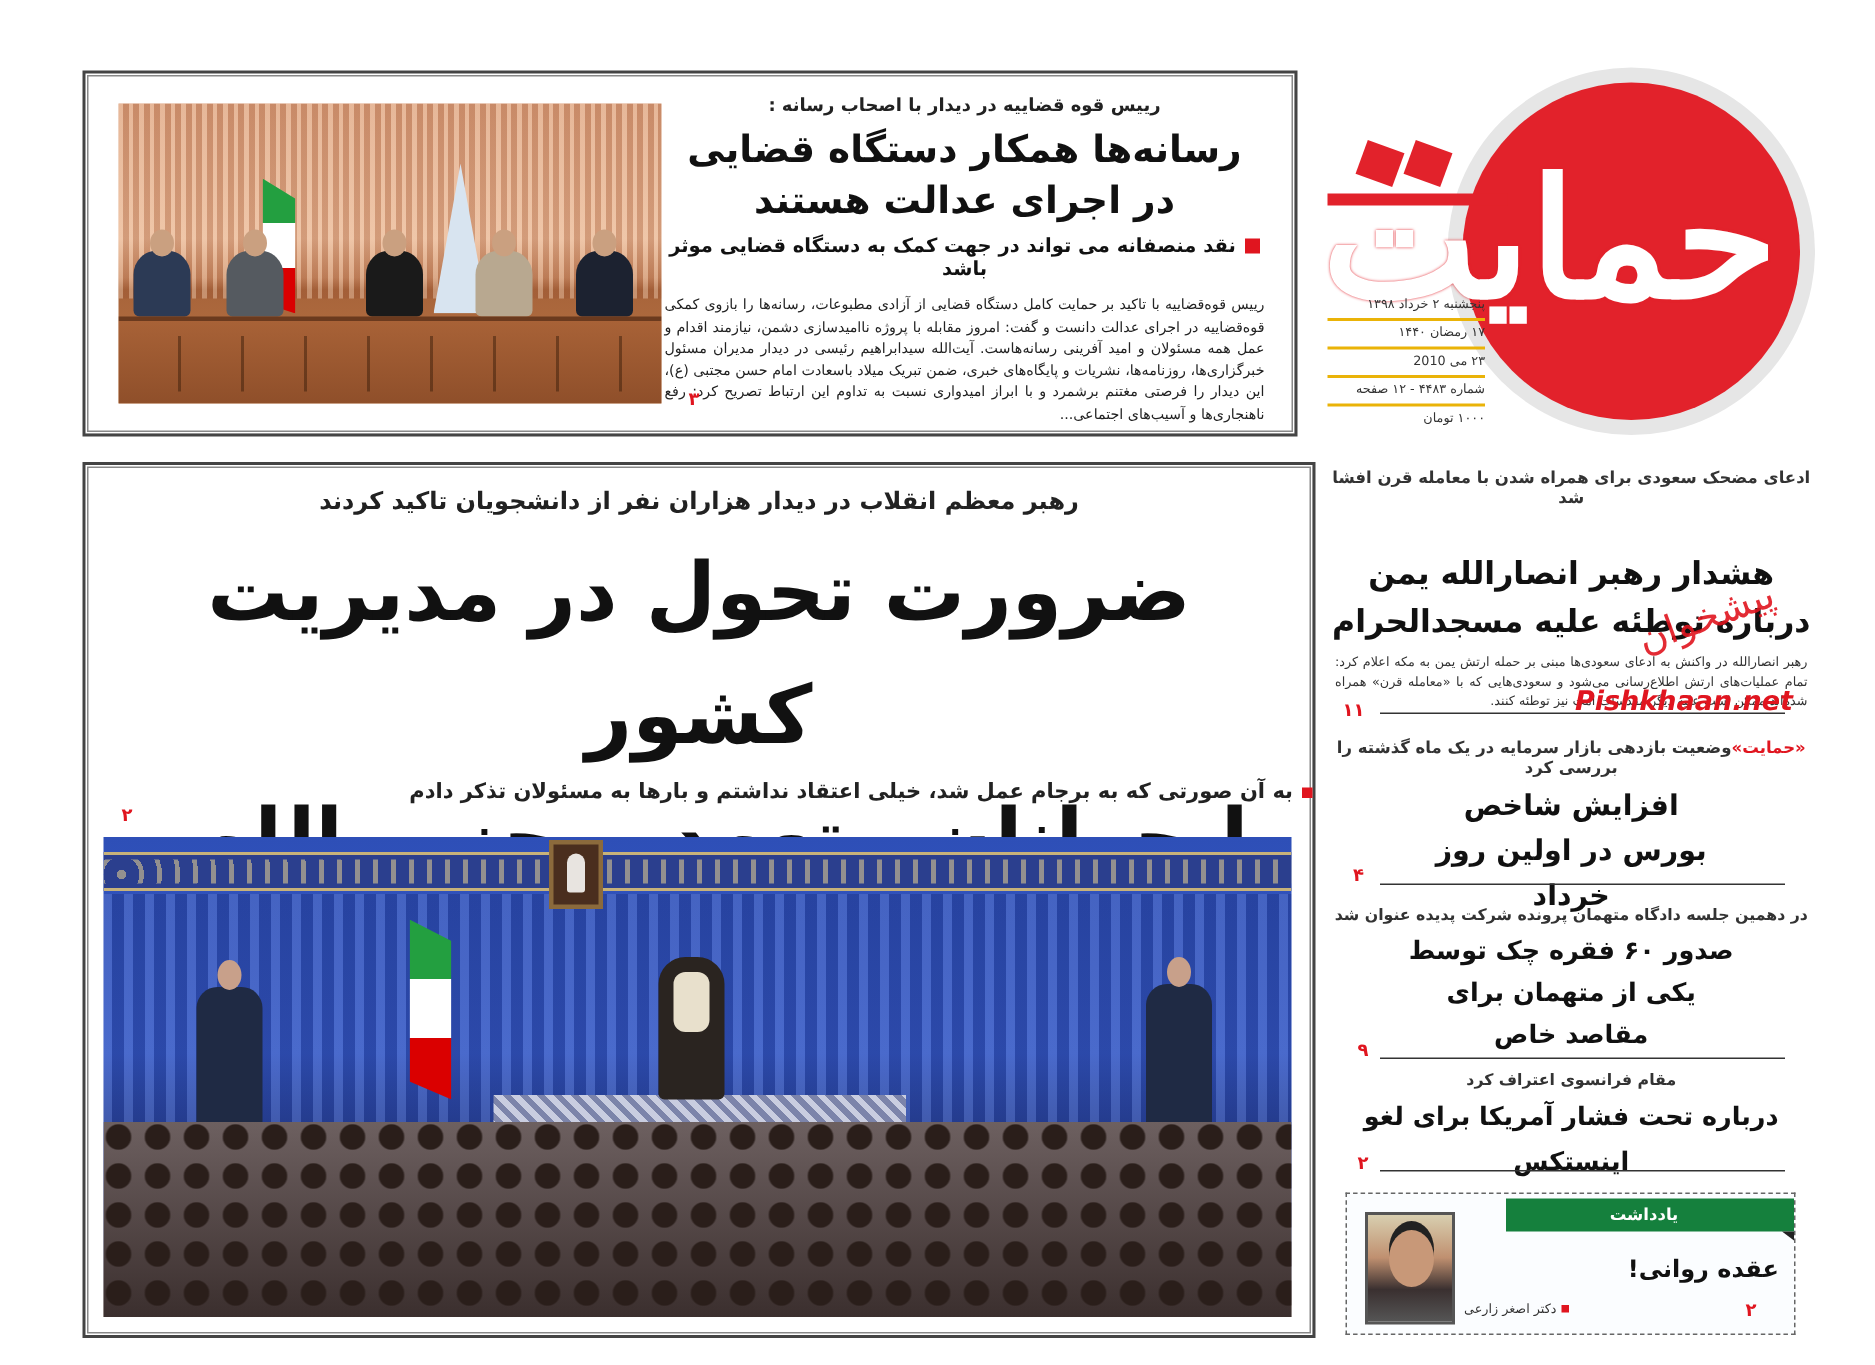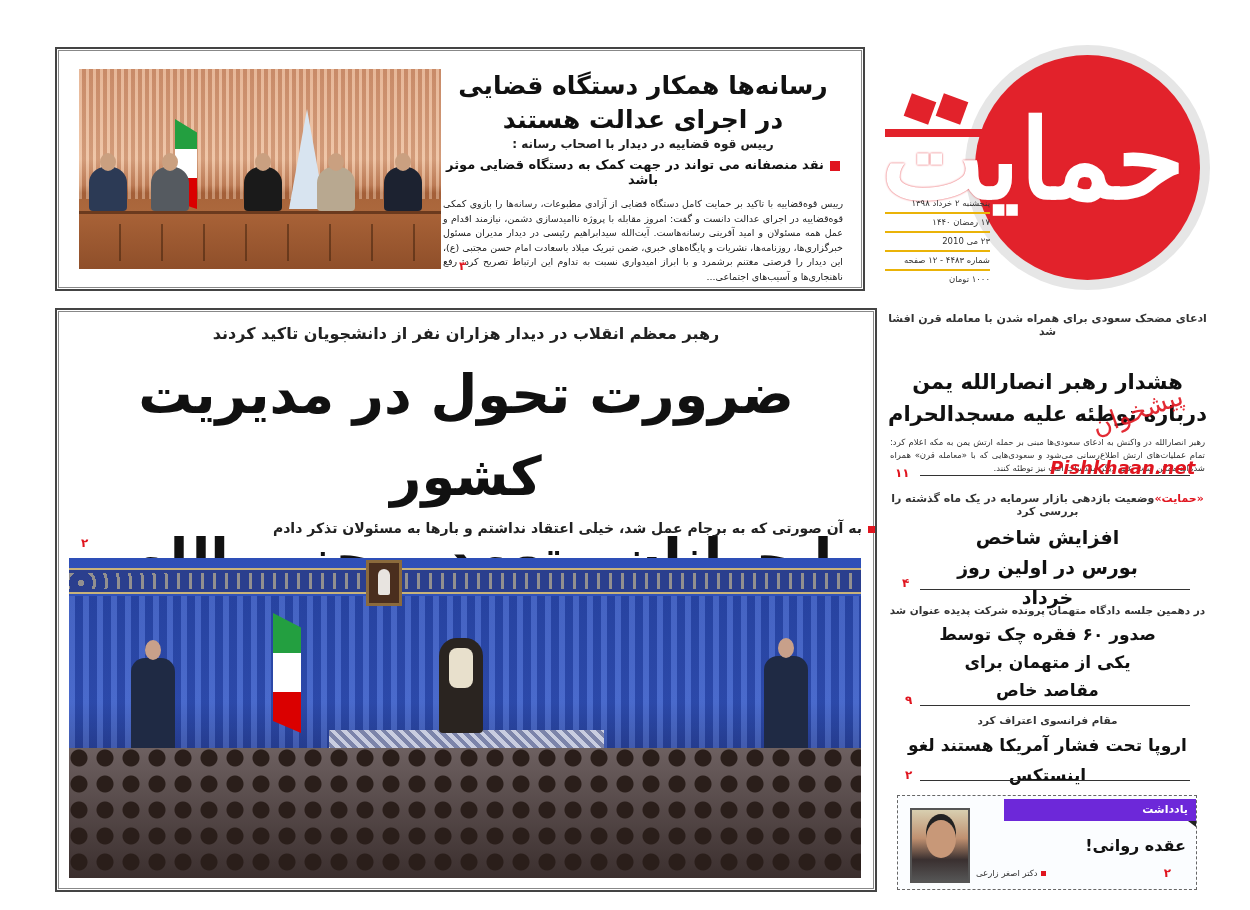--- a/index.html
+++ b/index.html
@@ -88,21 +88,21 @@
     .side-headline { font-size: 19px; font-weight: bold; line-height: 30px; color: #111; margin-top: 4px; }
     .side-body { font-size: 8.5px; line-height: 13px; text-align: justify; color: #333; margin-top: 6px; padding: 0 5px; }
     .side-rule { position: absolute; height: 1px; background: #333; }
     .side-page { position: absolute; font-size: 12px; font-weight: bold; color: #e0151f; }
 
     #watermark { position: absolute; left: 1050px; top: 457px; font-size: 18px; font-weight: bold; color: #e0151f; font-family: "DejaVu Sans", sans-serif; font-style: italic; direction: ltr; }
     #watermark-fa { position: absolute; left: 1090px; top: 396px; font-size: 26px; color: #e0151f; font-family: "DejaVu Serif", serif; transform: rotate(-20deg); opacity: 0.9; }
 
     
     #note-box { position: absolute; left: 897px; top: 795px; width: 300px; height: 95px; border: 1px dashed #666; background: #fbfdff; }
-    #note-banner { position: absolute; right: 0; top: 3px; width: 192px; height: 22px; background: #6d28d9; color: #fff; font-size: 11px; font-weight: bold; text-align: right; padding: 4px 8px 0 0; }
+    #note-banner { position: absolute; right: 0; top: 3px; width: 192px; height: 22px; background: #15803d; color: #fff; font-size: 11px; font-weight: bold; text-align: center; padding: 4px 8px 0 0; }
     #note-banner::after { content: ""; position: absolute; right: 0; bottom: -6px; border-top: 6px solid #222; border-left: 8px solid transparent; }
     #note-photo { position: absolute; left: 12px; top: 12px; width: 60px; height: 75px; border: 2px solid #555;
       background: linear-gradient(180deg, #d8cfb0 0%, #c09070 40%, #3a3030 70%, #555 100%); }
     #note-photo::before { content: ""; position: absolute; left: 14px; top: 10px; width: 30px; height: 38px; border-radius: 50%; background: #c89878; box-shadow: 0 -6px 0 0 #222; }
     #note-title { position: absolute; right: 10px; top: 40px; font-size: 16px; font-weight: bold; color: #111; }
     #note-author { position: absolute; left: 78px; top: 72px; font-size: 8.5px; color: #333; }
     #note-author .dot { display: inline-block; width: 5px; height: 5px; background: #e0151f; margin-left: 3px; vertical-align: middle; }
     #note-page { position: absolute; right: 25px; top: 70px; font-size: 12px; font-weight: bold; color: #e0151f; }
   </style>
 </head>
@@ -128,22 +128,22 @@
     <div class="flag-ir" style="left:96px;"></div>
     <div class="flag-judiciary" style="left:210px;"></div>
     <div class="person" style="left:10px; background:#2c3a55;"></div>
     <div class="person" style="left:72px; background:#555a60;"></div>
     <div class="person" style="left:165px; background:#1a1a1a;"></div>
     <div class="person" style="left:238px; background:#b8a890;"></div>
     <div class="person" style="left:305px; background:#1c2230;"></div>
     <div class="desk"></div>
   </div>
   <div id="top-text">
+    <div id="top-kicker">رییس قوه قضاییه در دیدار با اصحاب رسانه :</div>
     <div id="top-headline">رسانه‌ها همکار دستگاه قضایی در اجرای عدالت هستند</div>
-    <div id="top-kicker">رییس قوه قضاییه در دیدار با اصحاب رسانه :</div>
     <div id="top-subhead">
       <span class="red-square"></span><span>نقد منصفانه می تواند در جهت کمک به دستگاه قضایی موثر باشد</span>
     </div>
     <div id="top-body">رییس قوه‌قضاییه با تاکید بر حمایت کامل دستگاه قضایی از آزادی مطبوعات، رسانه‌ها را بازوی کمکی قوه‌قضاییه در اجرای عدالت دانست و گفت: امروز مقابله با پروژه ناامیدسازی دشمن، نیازمند اقدام و عمل همه مسئولان و امید آفرینی رسانه‌هاست. آیت‌الله سیدابراهیم رئیسی در دیدار مدیران مسئول خبرگزاری‌ها، روزنامه‌ها، نشریات و پایگاه‌های خبری، ضمن تبریک میلاد باسعادت امام حسن مجتبی (ع)، این دیدار را فرصتی مغتنم برشمرد و با ابراز امیدواری نسبت به تداوم این ارتباط تصریح کرد: رفع ناهنجاری‌ها و آسیب‌های اجتماعی...</div>
   </div>
   <div id="top-page-num">۳</div>
 </div>
 
 <div id="main-box" class="box">
   <div id="main-headline">
@@ -190,21 +190,21 @@
 
 <div class="side-story" style="top:604px;">
   <div class="side-kicker" style="font-size:10.5px;">در دهمین جلسه دادگاه متهمان پرونده شرکت پدیده عنوان شد</div>
   <div class="side-headline" style="font-size:17px; line-height:28px; padding:0 50px;">صدور ۶۰ فقره چک توسط یکی از متهمان برای مقاصد خاص</div>
 </div>
 <div class="side-page" style="left:905px; top:693px;">۹</div>
 <div class="side-rule" style="left:920px; top:705px; width:270px;"></div>
 
 <div class="side-story" style="top:714px;">
   <div class="side-kicker" style="font-size:10.5px;">مقام فرانسوی اعتراف کرد</div>
-  <div class="side-headline" style="font-size:17px;">اروپا تحت فشار آمریکا هستند لغو اینستکس</div>
+  <div class="side-headline" style="font-size:17px;">درباره تحت فشار آمریکا برای لغو اینستکس</div>
 </div>
 <div class="side-page" style="left:905px; top:768px;">۲</div>
 <div class="side-rule" style="left:920px; top:780px; width:270px;"></div>
 
 <div id="note-box">
   <div id="note-banner">یادداشت</div>
   <div id="note-photo"></div>
   <div id="note-title">عقده روانی!</div>
   <div id="note-author">
     <span class="dot"></span><span>دکتر اصغر زارعی</span>

